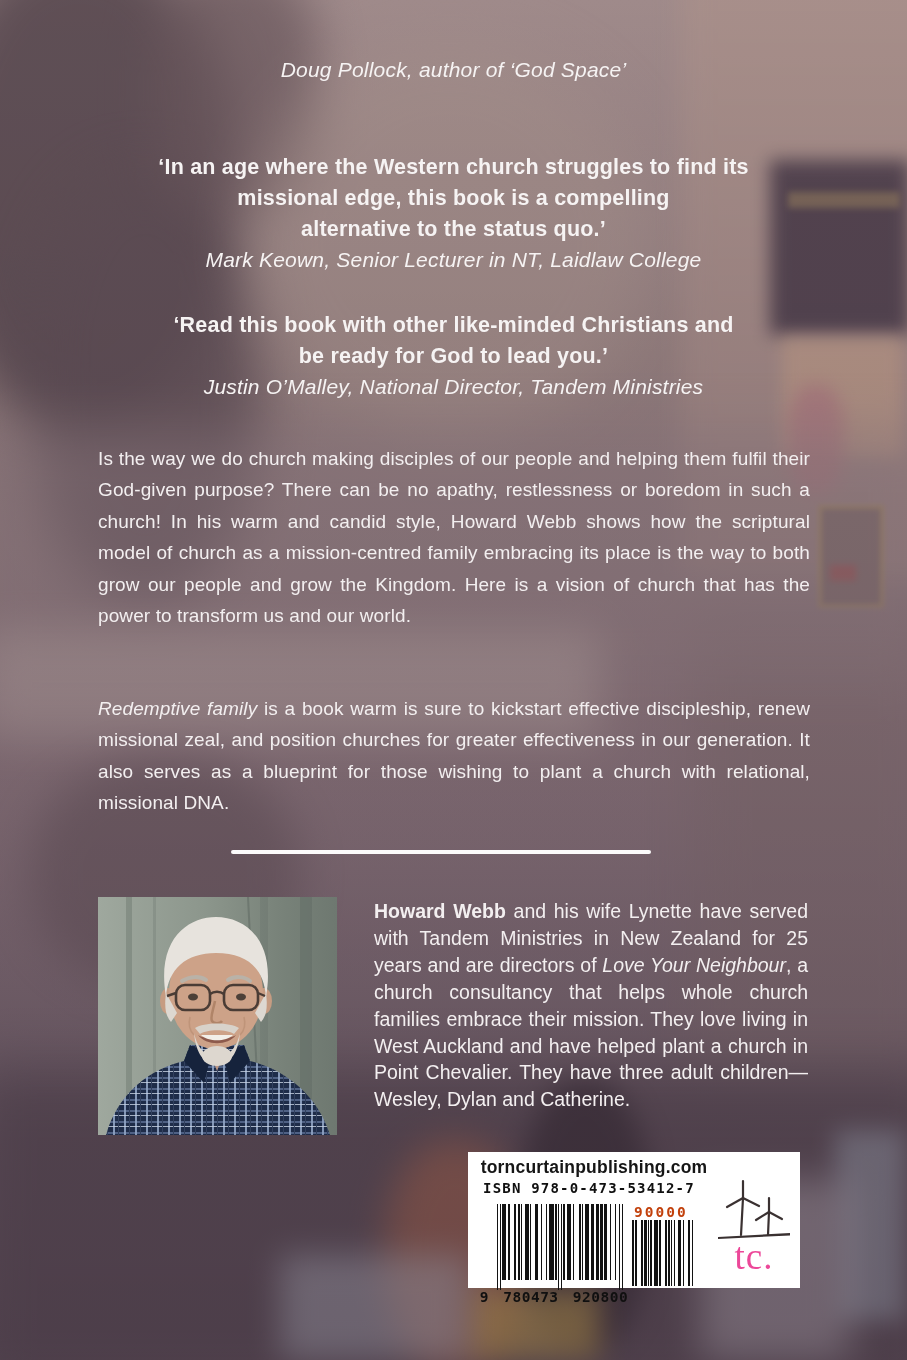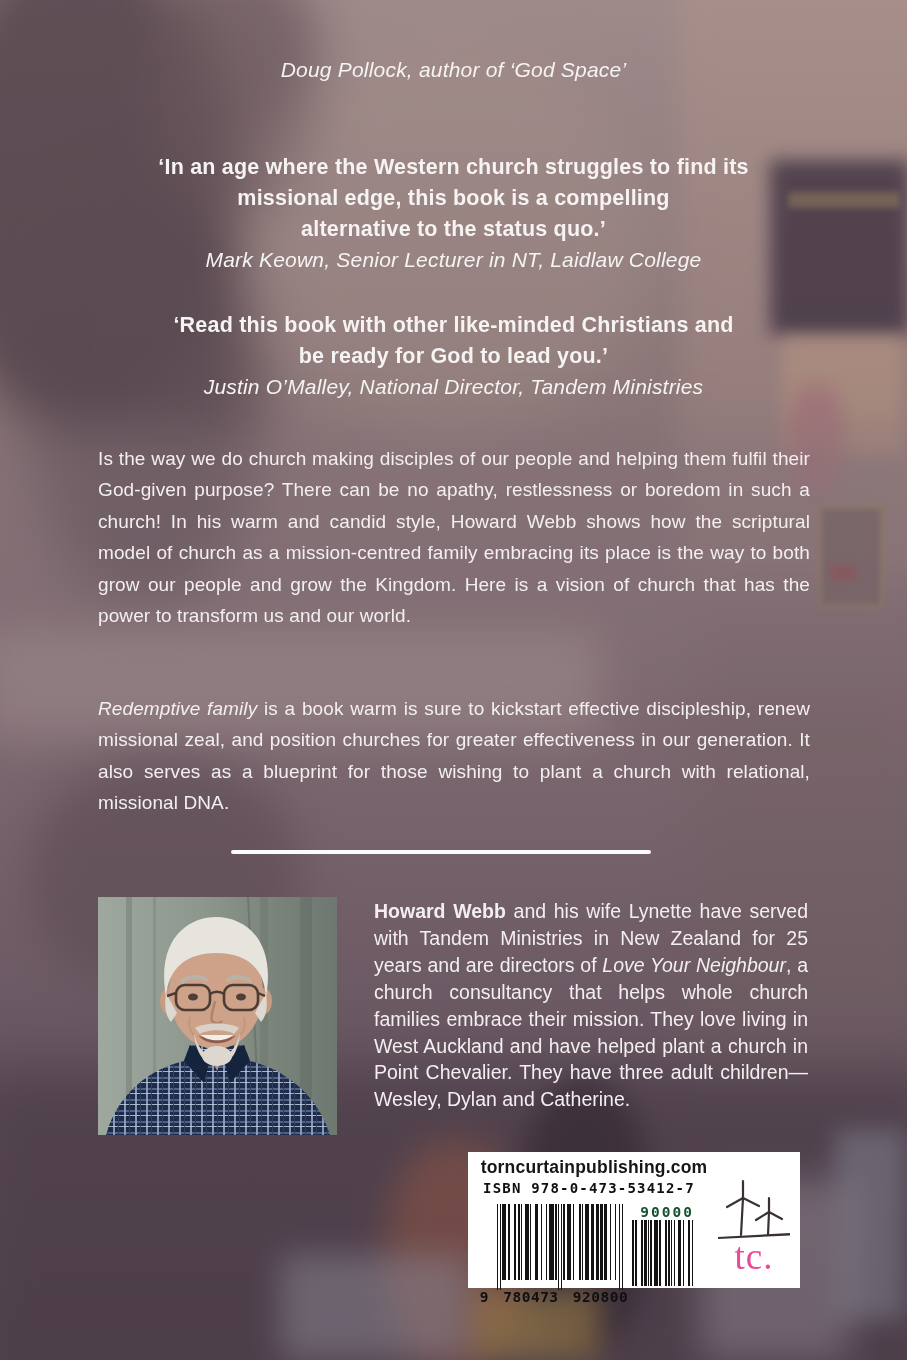--- a/index.html
+++ b/index.html
@@ -45,21 +45,21 @@
   .divider{position:absolute;top:850px;left:231px;width:420px;height:4px;background:#fcfbfb;border-radius:2px;}
   .photo{position:absolute;top:897px;left:98px;width:239px;height:238px;}
   .photo svg{display:block;}
   .bio{position:absolute;left:368px;width:434px;top:892px;margin:6px;text-align:justify;font-size:19.5px;line-height:26.9px;color:#f3eff0;}
   
   .isbn-box{position:absolute;top:1152px;left:468px;width:332px;height:136px;background:#ffffff;color:#121212;}
   .website{position:absolute;top:5px;left:0;width:252px;text-align:center;font-size:17.5px;font-weight:700;letter-spacing:.2px;color:#161616;}
   .isbn-line{position:absolute;top:28px;left:15px;font-family:"DejaVu Sans Mono",monospace;font-weight:700;font-size:14px;letter-spacing:1.2px;color:#101010;text-align:right;}
   #barcode-main{position:absolute;left:29px;top:52px;width:126px;height:86px;}
   .ean-digits{position:absolute;top:137px;left:7px;width:158px;font-family:"DejaVu Sans Mono",monospace;font-weight:700;font-size:14.5px;letter-spacing:.5px;word-spacing:5px;text-align:center;color:#101010;}
-  .addon-num{position:absolute;top:52px;left:166px;width:60px;text-align:right;font-family:"DejaVu Sans Mono",monospace;font-weight:700;font-size:14.5px;letter-spacing:2px;color:#14532d;}
+  .addon-num{position:absolute;top:52px;left:166px;width:60px;text-align:left;font-family:"DejaVu Sans Mono",monospace;font-weight:700;font-size:14.5px;letter-spacing:2px;color:#c2410c;}
   #barcode-addon{position:absolute;left:163px;top:68px;width:62px;height:66px;}
   .logo{position:absolute;left:246px;top:26px;width:80px;text-align:center;}
   .logo-text{font-family:Liberation Serif, serif;font-size:37px;line-height:1;color:#ec4899;margin-top:-6px;letter-spacing:1px;}
 </style>
 </head>
 <body>
 
 <div class="cover">
 
   <div class="bg">

